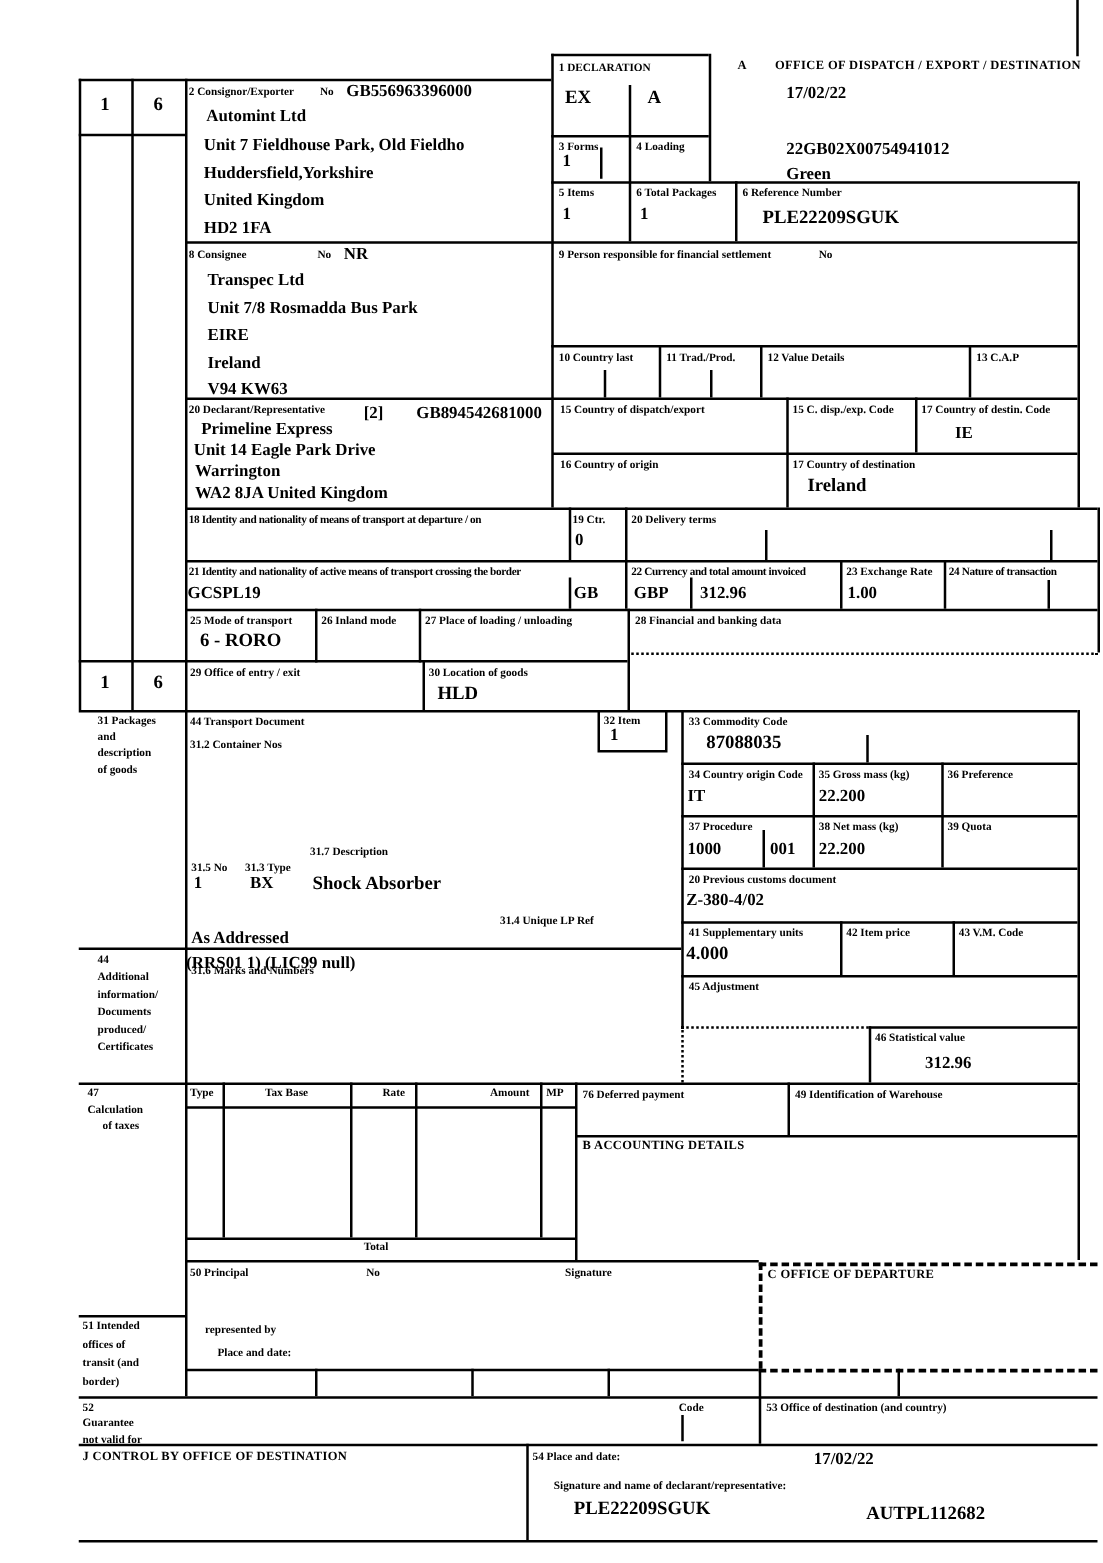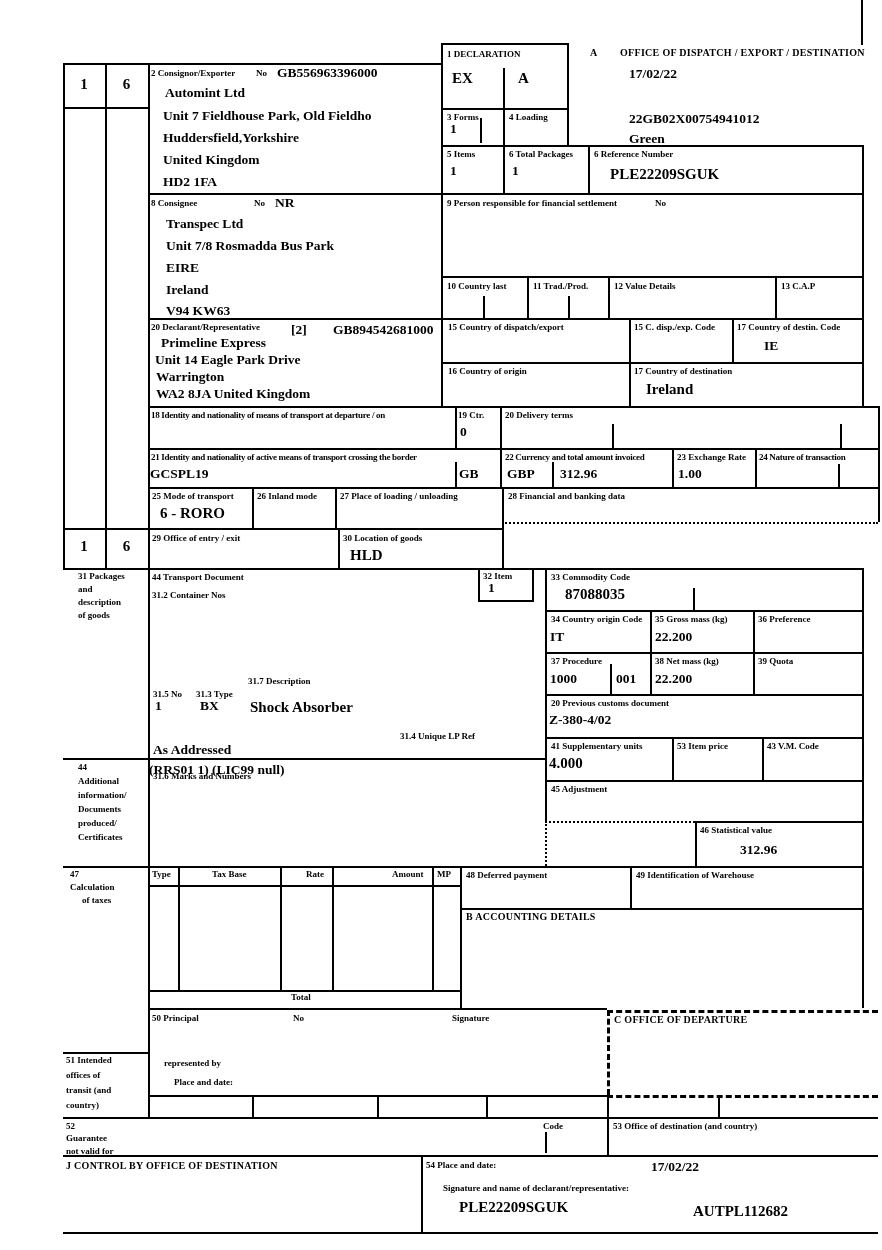--- a/index.html
+++ b/index.html
@@ -243,21 +243,21 @@
   <div class="t lbl" style="left:248px;top:676px">31.7 Description</div>
   <div class="t vlg" style="left:250px;top:699px">Shock Absorber</div>
   <div class="t lbl" style="left:153px;top:771px">31.6 Marks and Numbers</div>
   <div class="t val" style="left:153px;top:742px">As Addressed</div>
   <div class="t lbl" style="left:400px;top:731px">31.4 Unique LP Ref</div>
 
   <div class="t lbl" style="left:551px;top:698px">20 Previous customs document</div>
   <div class="t val" style="left:549px;top:712px">Z-380-4/02</div>
   <div class="t lbl" style="left:551px;top:741px">41 Supplementary units</div>
   <div class="t vlg" style="left:549px;top:755px">4.000</div>
-  <div class="t lbl" style="left:677px;top:741px">53 Item price</div>
+  <div class="t lbl" style="left:677px;top:741px">42 Item price</div>
   <div class="t lbl" style="left:767px;top:741px">43 V.M. Code</div>
   <div class="t lbl" style="left:551px;top:784px">45 Adjustment</div>
   <div class="t lbl" style="left:700px;top:825px">46 Statistical value</div>
   <div class="t val" style="left:740px;top:842px">312.96</div>
 
   <div class="t lbl" style="left:78px;top:762px">44</div>
   <div class="t lbl" style="left:78px;top:776px">Additional</div>
   <div class="t lbl" style="left:78px;top:790px">information/</div>
   <div class="t lbl" style="left:78px;top:804px">Documents</div>
   <div class="t lbl" style="left:78px;top:818px">produced/</div>
@@ -267,33 +267,33 @@
   <div class="t lbl" style="left:70px;top:869px">47</div>
   <div class="t lbl" style="left:70px;top:882px">Calculation</div>
   <div class="t lbl" style="left:82px;top:895px">of taxes</div>
   <div class="t lbl" style="left:152px;top:869px">Type</div>
   <div class="t lbl" style="left:212px;top:869px">Tax Base</div>
   <div class="t lbl" style="left:306px;top:869px">Rate</div>
   <div class="t lbl" style="left:392px;top:869px">Amount</div>
   <div class="t lbl" style="left:437px;top:869px">MP</div>
   <div class="t lbl" style="left:291px;top:992px">Total</div>
 
-  <div class="t lbl" style="left:466px;top:870px">48 Deferred payment</div>
+  <div class="t lbl" style="left:466px;top:870px">76 Deferred payment</div>
   <div class="t lbl" style="left:636px;top:870px">49 Identification of Warehouse</div>
   <div class="t sec" style="left:466px;top:911px">B ACCOUNTING DETAILS</div>
 
   <div class="t lbl" style="left:152px;top:1013px">50 Principal</div>
   <div class="t lbl" style="left:293px;top:1013px">No</div>
   <div class="t lbl" style="left:452px;top:1013px">Signature</div>
   <div class="t lbl" style="left:164px;top:1058px">represented by</div>
   <div class="t lbl" style="left:174px;top:1077px">Place and date:</div>
   <div class="t lbl" style="left:66px;top:1055px">51 Intended</div>
   <div class="t lbl" style="left:66px;top:1070px">offices of</div>
   <div class="t lbl" style="left:66px;top:1085px">transit (and</div>
-  <div class="t lbl" style="left:66px;top:1100px">country)</div>
+  <div class="t lbl" style="left:66px;top:1100px">border)</div>
   <div class="t sec" style="left:614px;top:1014px">C OFFICE OF DEPARTURE</div>
 
   <div class="t lbl" style="left:66px;top:1121px">52</div>
   <div class="t lbl" style="left:66px;top:1133px">Guarantee</div>
   <div class="t lbl" style="left:66px;top:1146px">not valid for</div>
   <div class="t lbl" style="left:543px;top:1121px">Code</div>
   <div class="t lbl" style="left:613px;top:1121px">53 Office of destination (and country)</div>
 
   <div class="t sec" style="left:66px;top:1160px">J CONTROL BY OFFICE OF DESTINATION</div>
   <div class="t lbl" style="left:426px;top:1160px">54 Place and date:</div>

